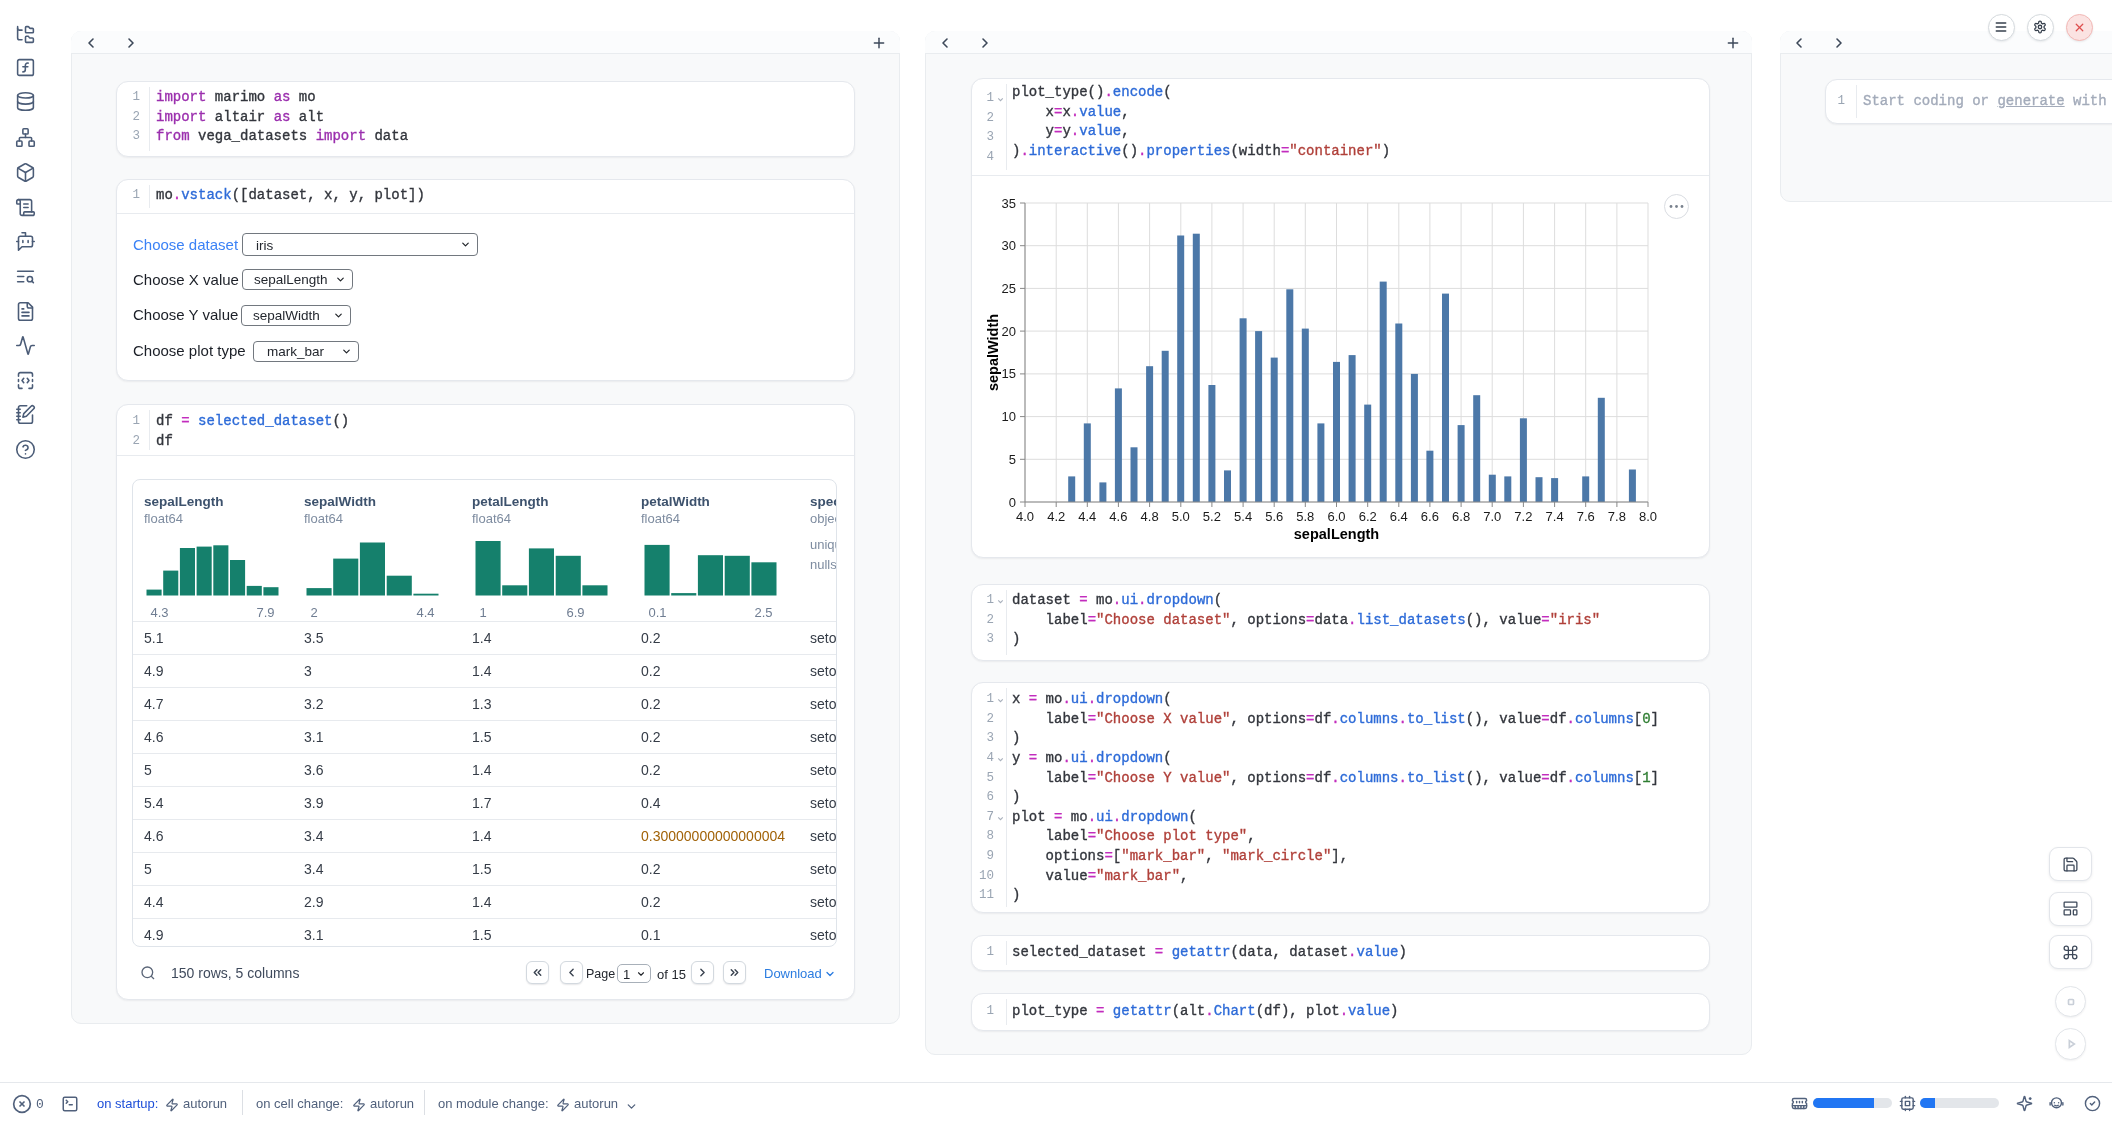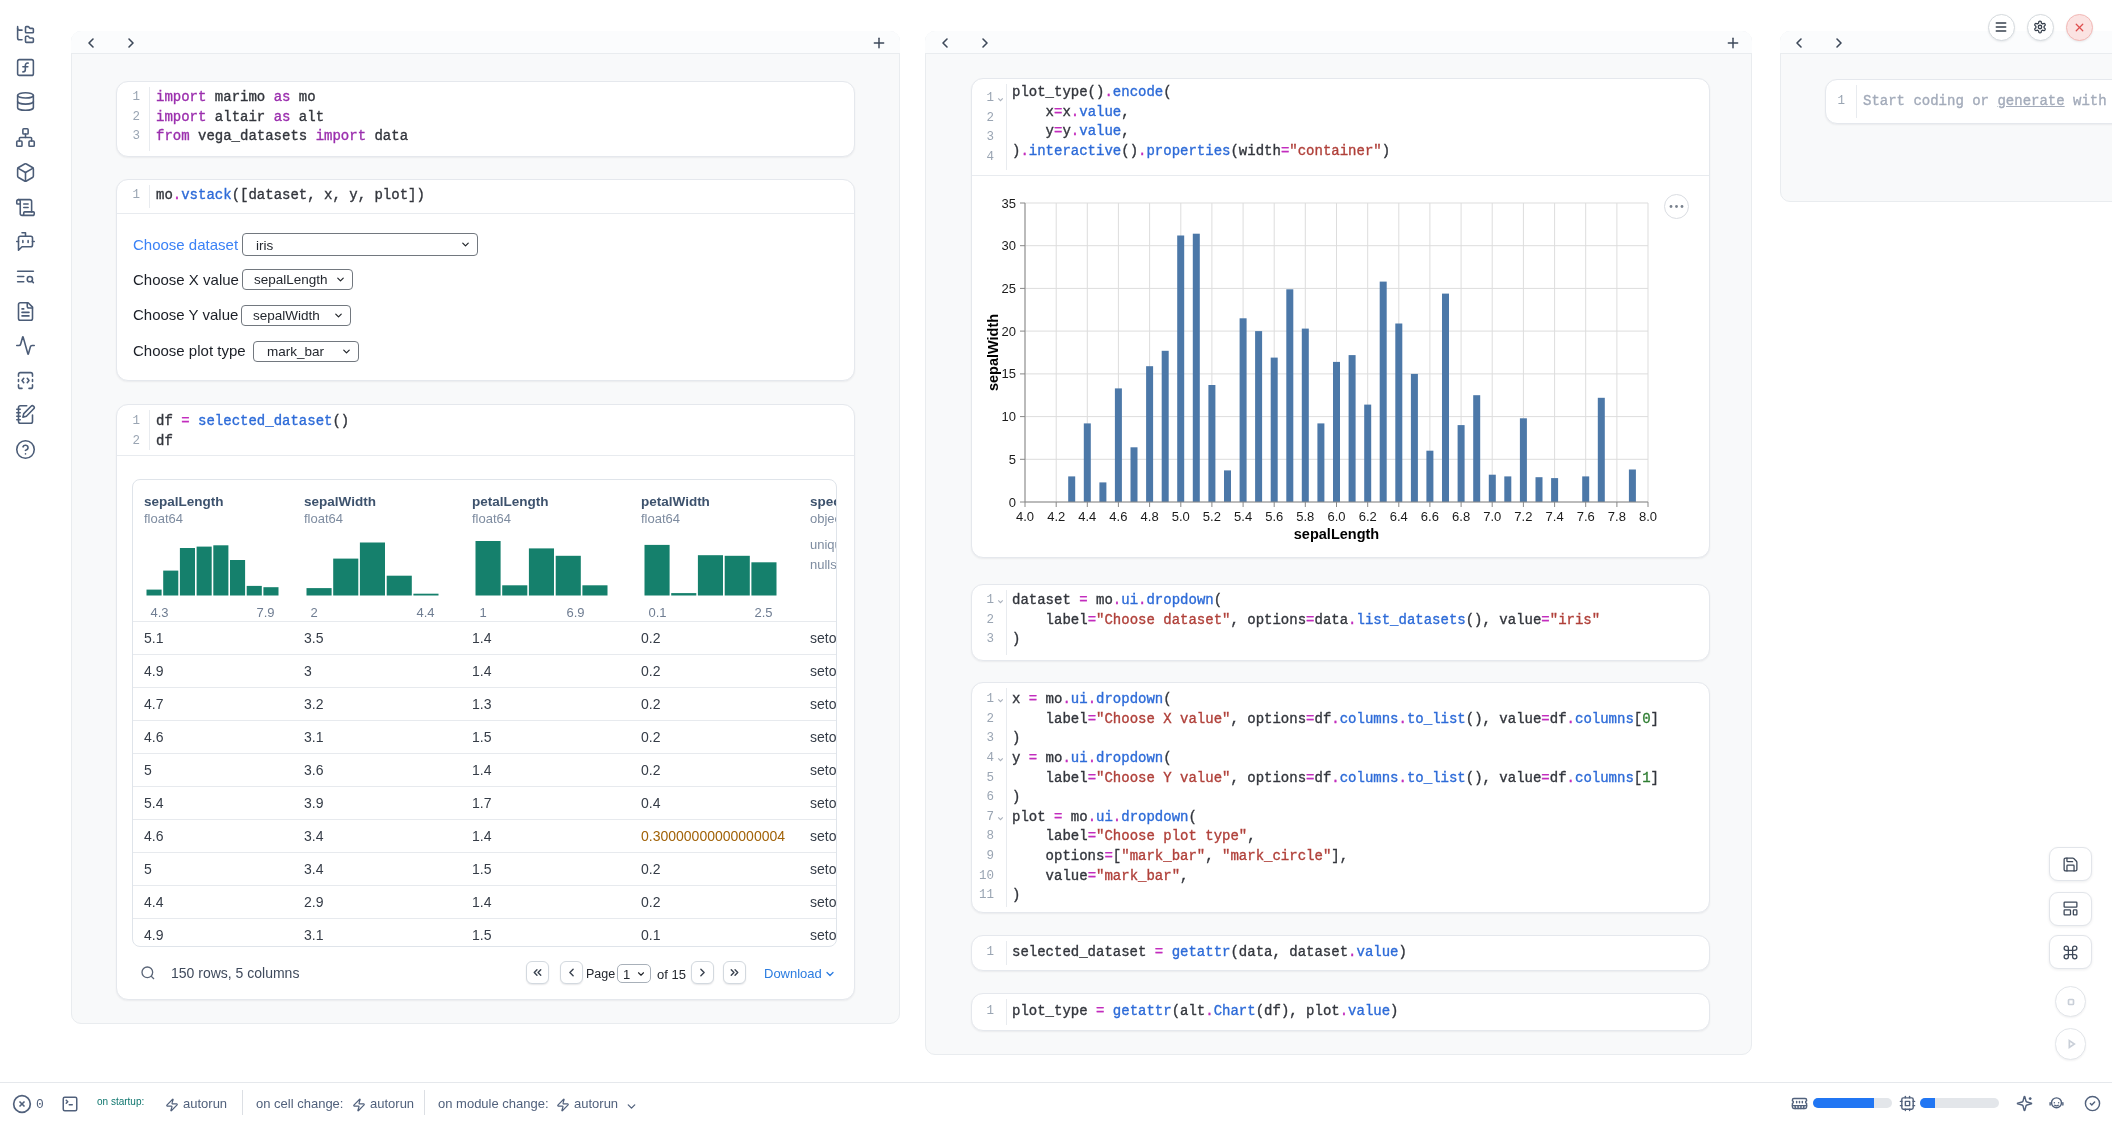--- a/index.html
+++ b/index.html
@@ -566,21 +566,21 @@
     <circle cx="12" cy="12" r="10"></circle>
     <path d="m15 9-6 6"></path>
     <path d="m9 9 6 6"></path>
   </svg>
 <div class="abs" style="left:36px;top:1097px;font-family:'Liberation Mono',monospace;font-size:13px;color:#51617c">0</div>
 <svg class="abs" style="left:61px;top:1095px" width="18" height="18" viewBox="0 0 24 24" fill="none" stroke="#51617c" stroke-width="2" stroke-linecap="round" stroke-linejoin="round">
     <path d="m7 11 2-2-2-2"></path>
     <path d="M11 13h4"></path>
     <rect x="3" y="3" width="18" height="18" rx="2"></rect>
   </svg>
-<div class="abs" style="left:97px;top:1096px;font-size:10px;color:#0f766e">on startup:</div>
+<div class="abs" style="left:97px;top:1096px;font-size:13px;color:#1d4ed8">on startup:</div>
 <svg class="abs" style="left:165px;top:1098px" width="14" height="14" viewBox="0 0 24 24" fill="none" stroke="#51617c" stroke-width="2" stroke-linejoin="round">
     <path d="M4 14a1 1 0 0 1-.78-1.63l9.9-10.2a.5.5 0 0 1 .86.46l-1.92 6.02A1 1 0 0 0 13 10h7a1 1 0 0 1 .78 1.63l-9.9 10.2a.5.5 0 0 1-.86-.46l1.92-6.02A1 1 0 0 0 11 14z"></path>
   </svg>
 <div class="abs" style="left:183px;top:1096px;font-size:13px;color:#51617c">autorun</div>
 <div class="abs" style="left:242px;top:1090px;width:1px;height:25px;background:#dcdfe4"></div>
 <div class="abs" style="left:256px;top:1096px;font-size:13px;color:#51617c">on cell change:</div>
 <svg class="abs" style="left:352px;top:1098px" width="14" height="14" viewBox="0 0 24 24" fill="none" stroke="#51617c" stroke-width="2" stroke-linejoin="round">
     <path d="M4 14a1 1 0 0 1-.78-1.63l9.9-10.2a.5.5 0 0 1 .86.46l-1.92 6.02A1 1 0 0 0 13 10h7a1 1 0 0 1 .78 1.63l-9.9 10.2a.5.5 0 0 1-.86-.46l1.92-6.02A1 1 0 0 0 11 14z"></path>
   </svg>
 <div class="abs" style="left:370px;top:1096px;font-size:13px;color:#51617c">autorun</div>

